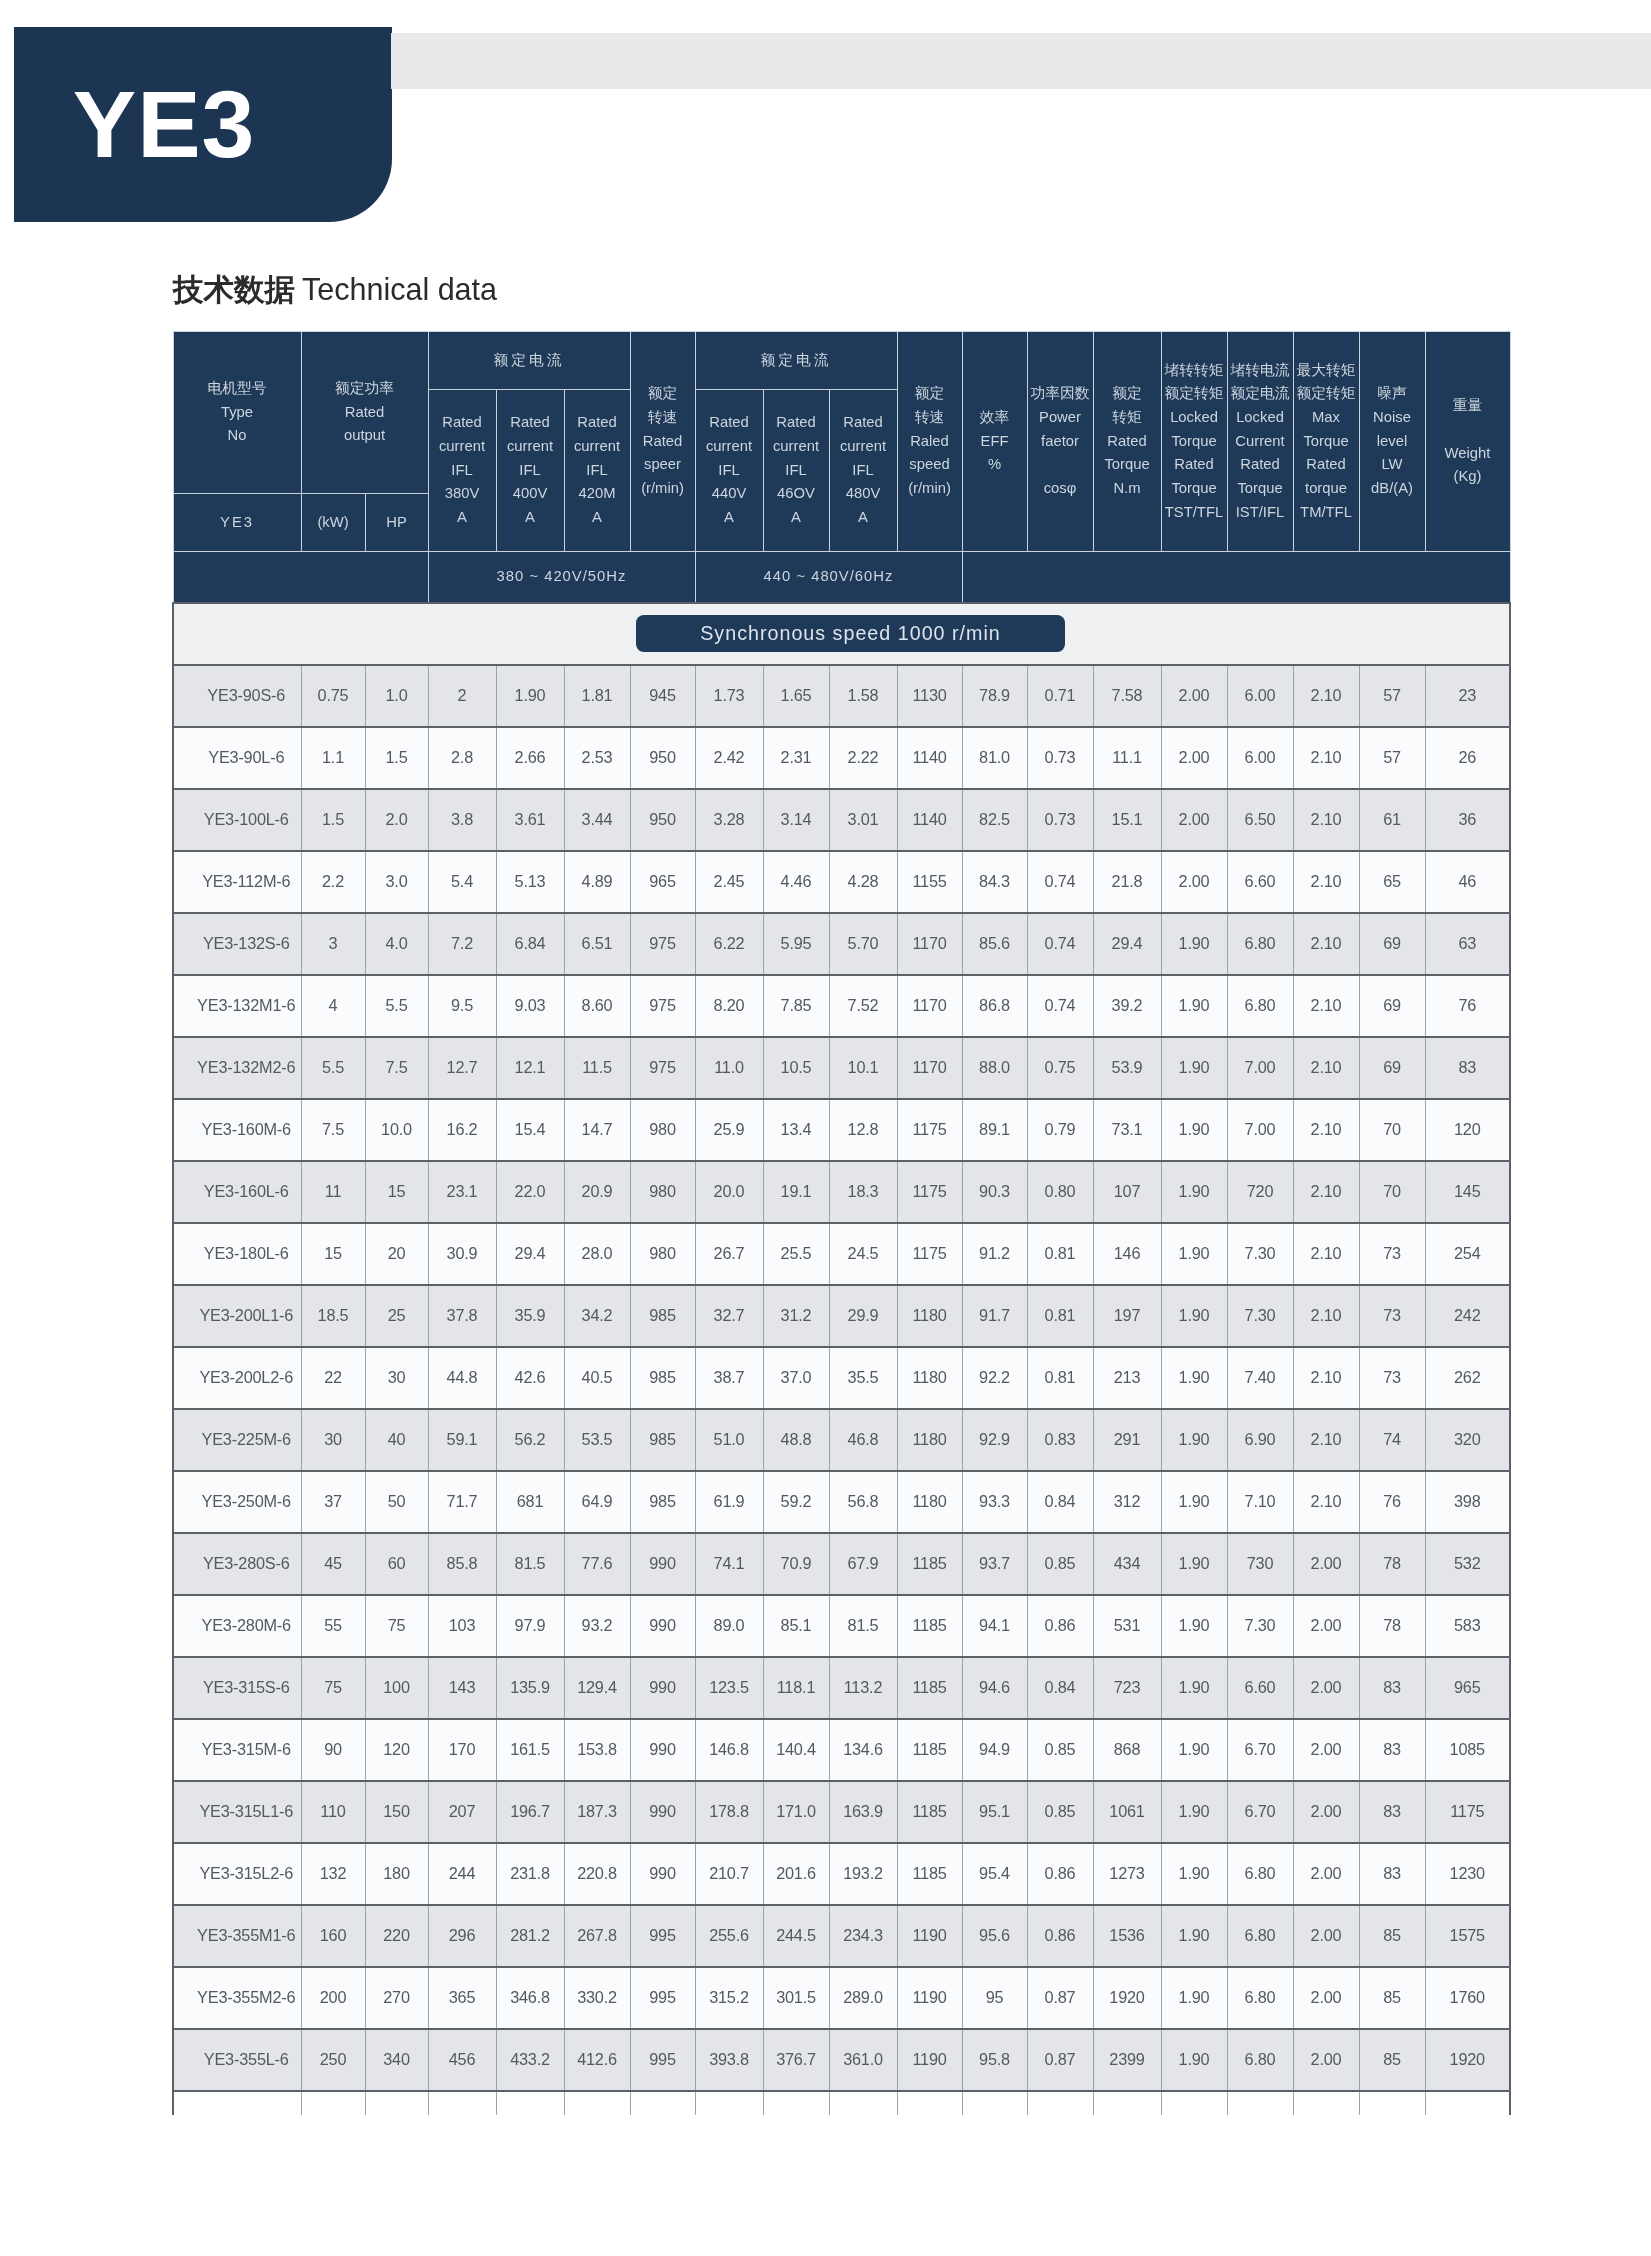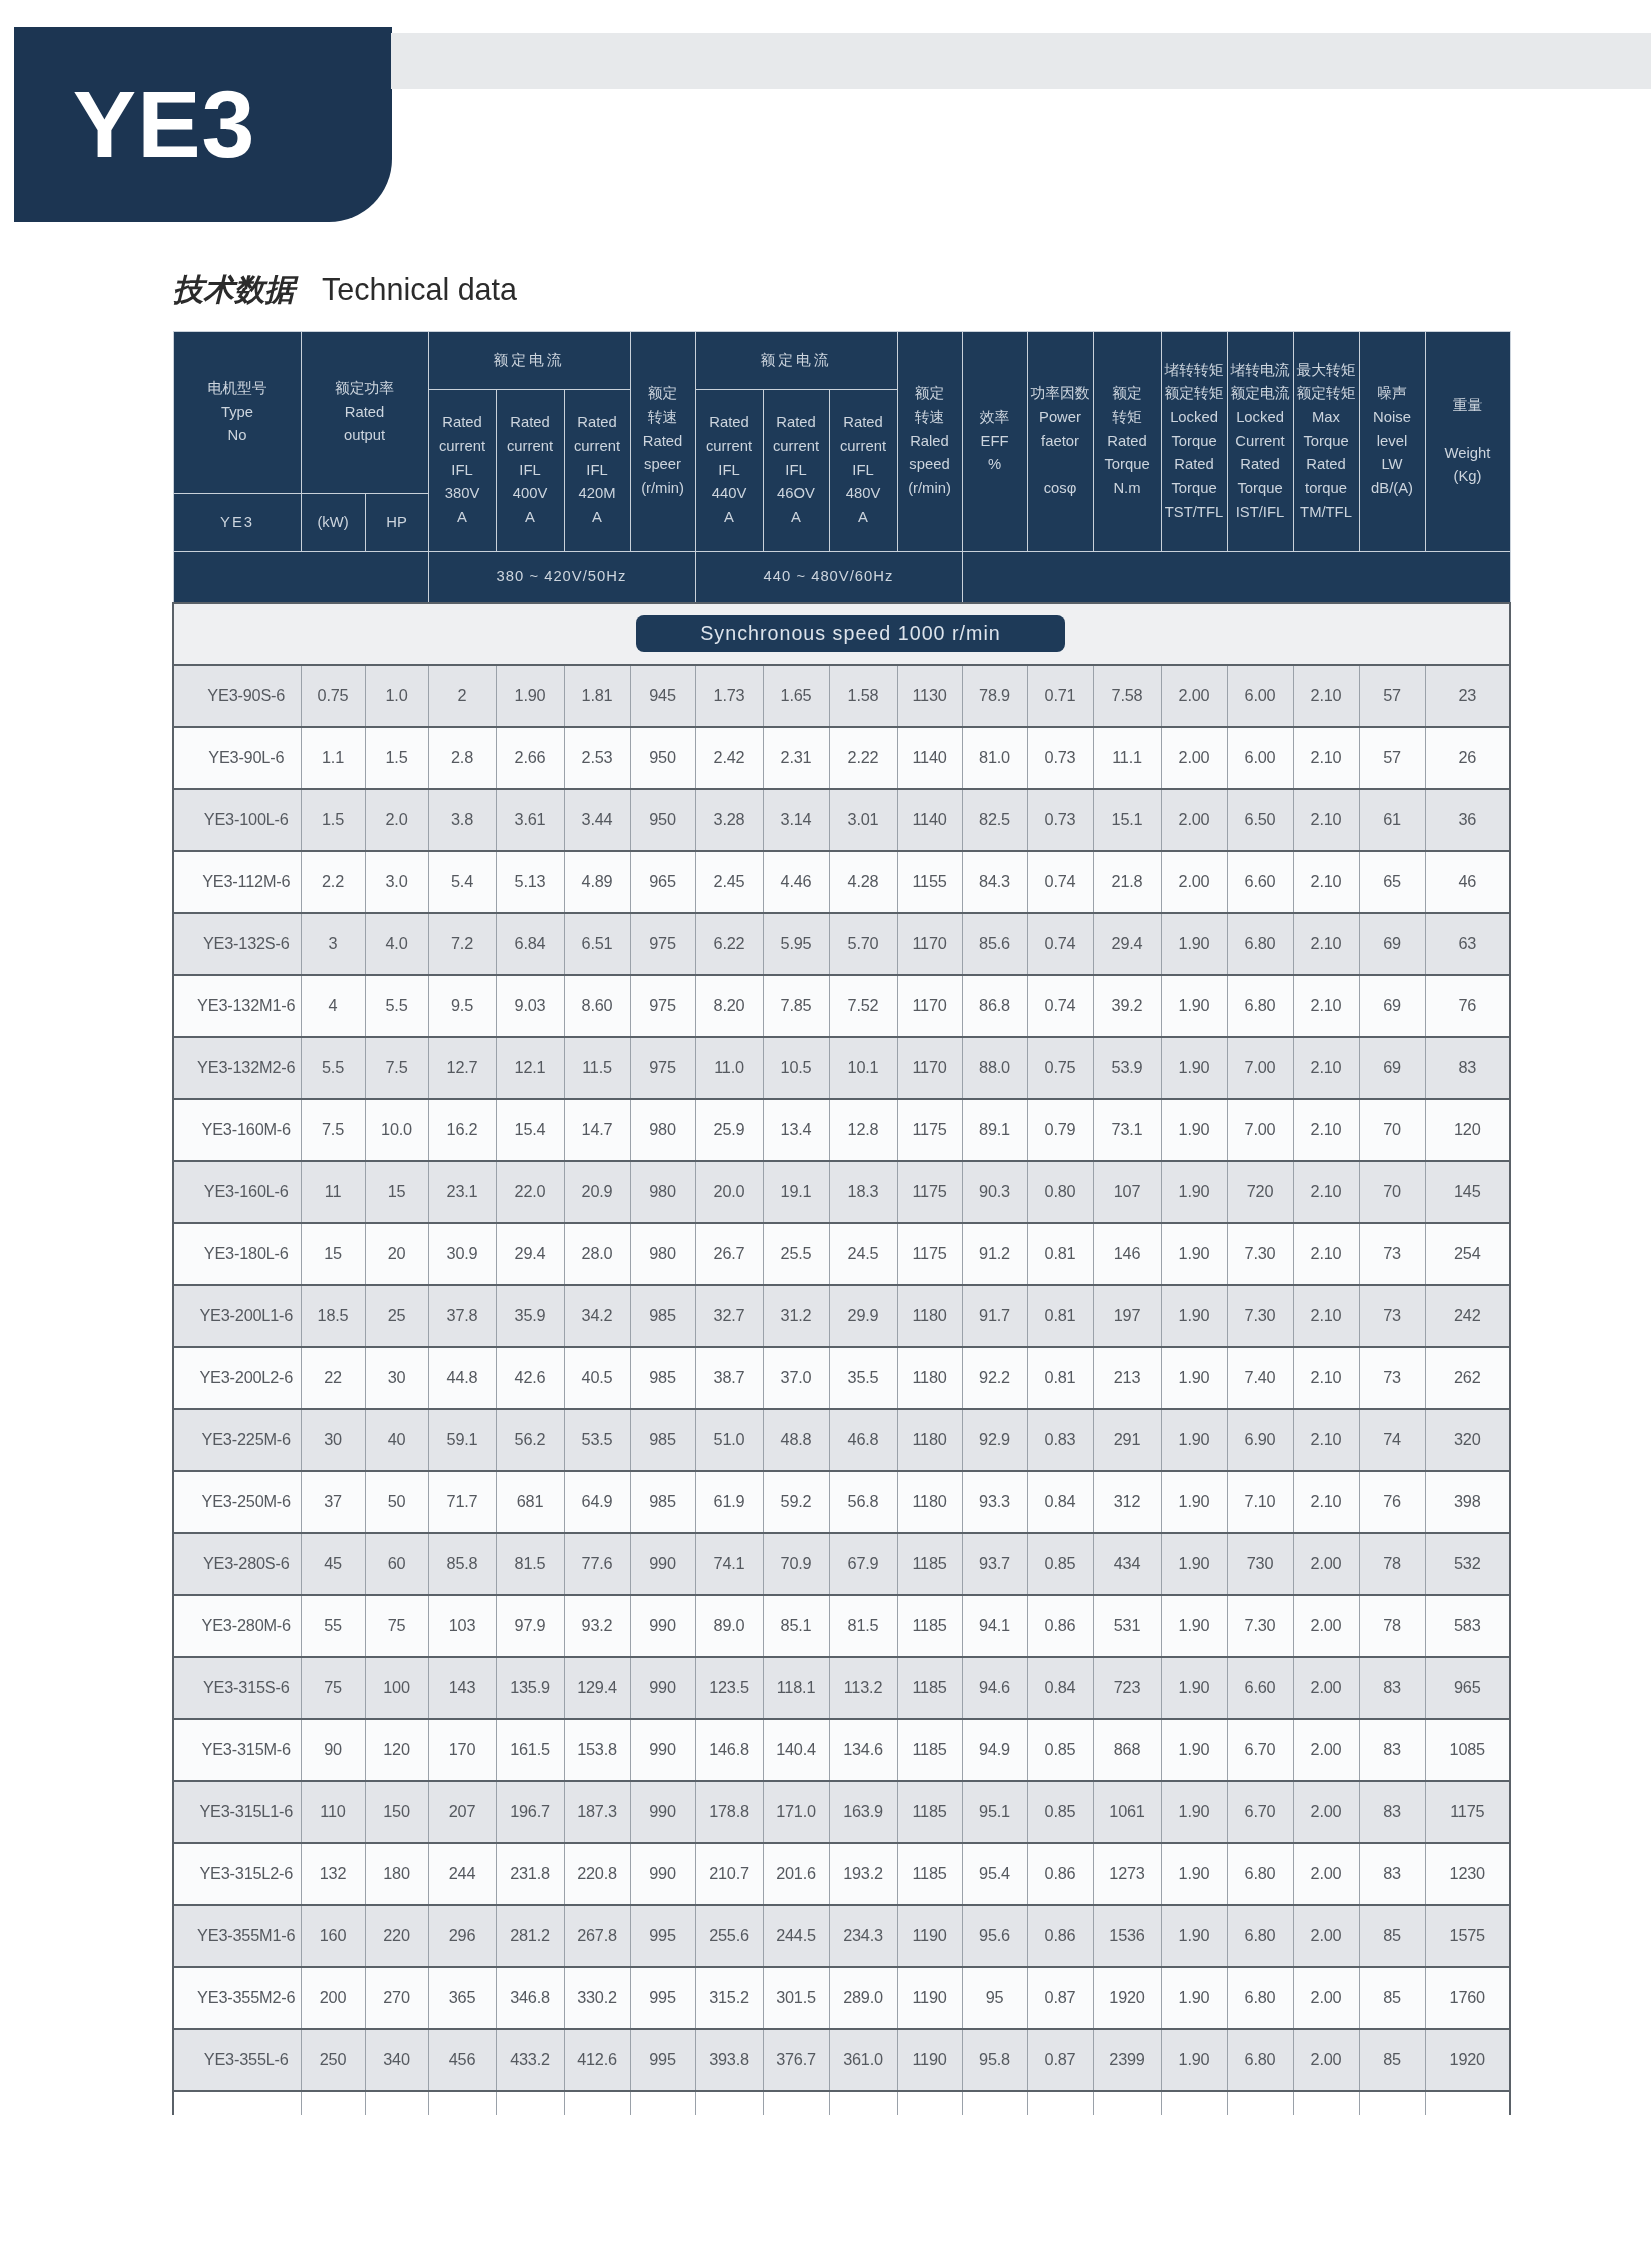--- a/index.html
+++ b/index.html
@@ -21,22 +21,22 @@
   
   .topbar{
     position:absolute;left:391px;top:32.5px;right:0;height:56px;
     background:var(--topbar-gray,#e7e9eb);
   }
   
   .title{
     position:absolute;left:173px;top:270px;font-size:30.5px;color:#2b2b2b;
     white-space:nowrap;
   }
-  .title .zh{font-weight:700;font-style:italic;}
-  .title .en{font-weight:400;margin-left:27px;}
+  .title .zh{font-weight:700;}
+  .title .en{font-weight:400;margin-left:7px;}
 
   
   table.spec{
     position:absolute;left:172px;top:331px;width:1337px;
     border-collapse:collapse;table-layout:fixed;
   }
   table.spec thead th{
     background:var(--navy,#1e3a58);
     color:var(--header-text,#cdd5de);
     border:1px solid var(--header-line,#c9d1da);

